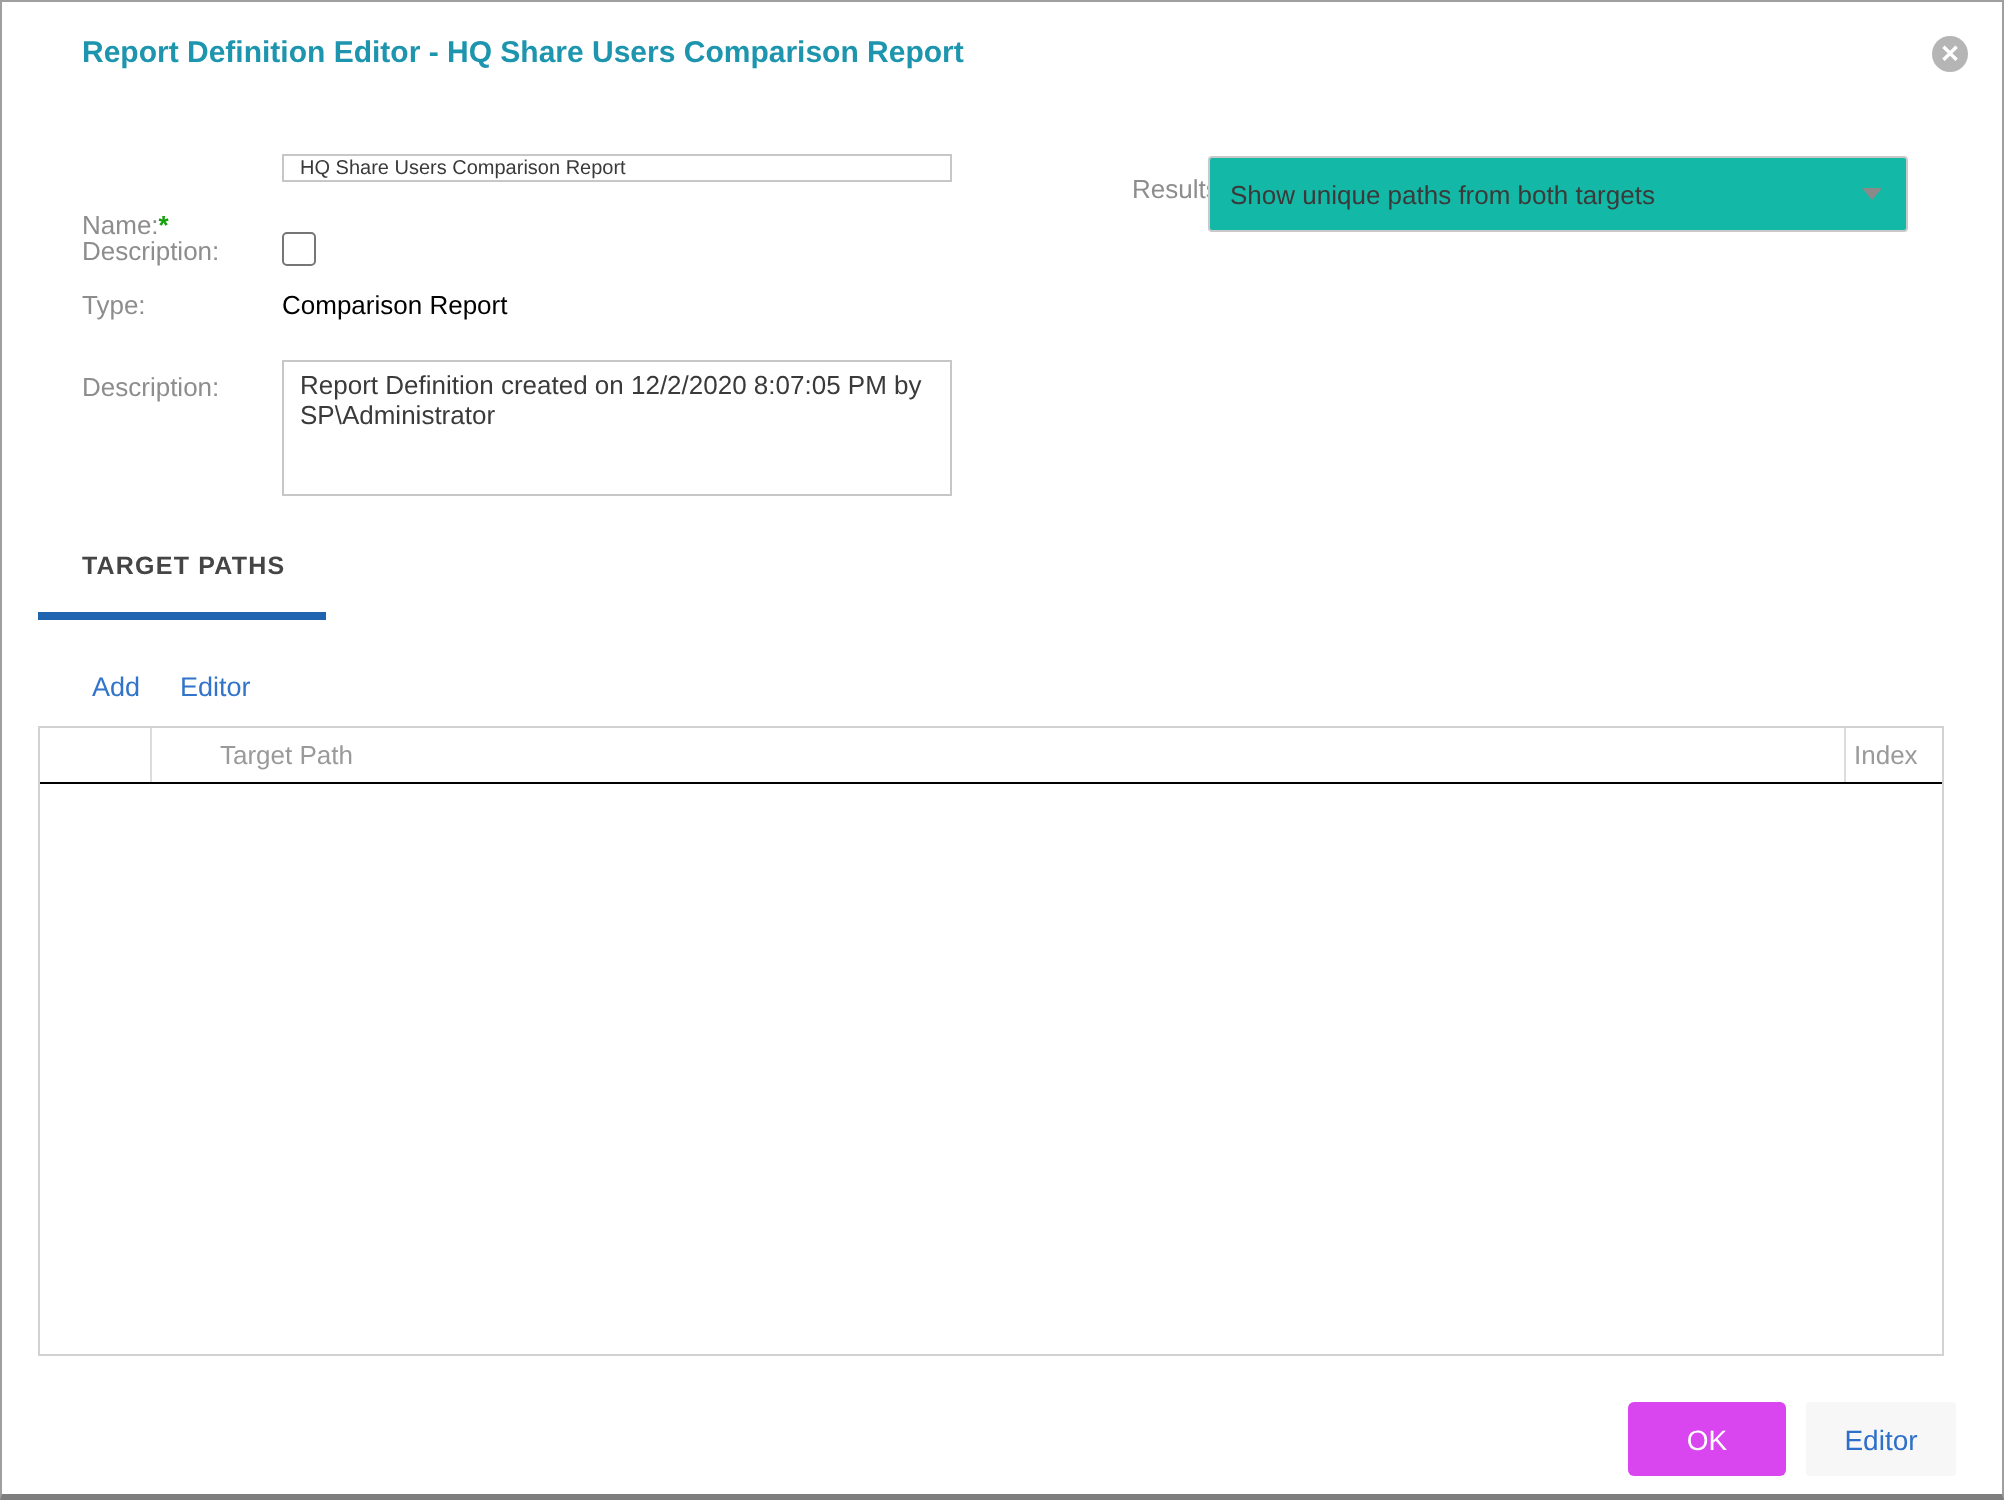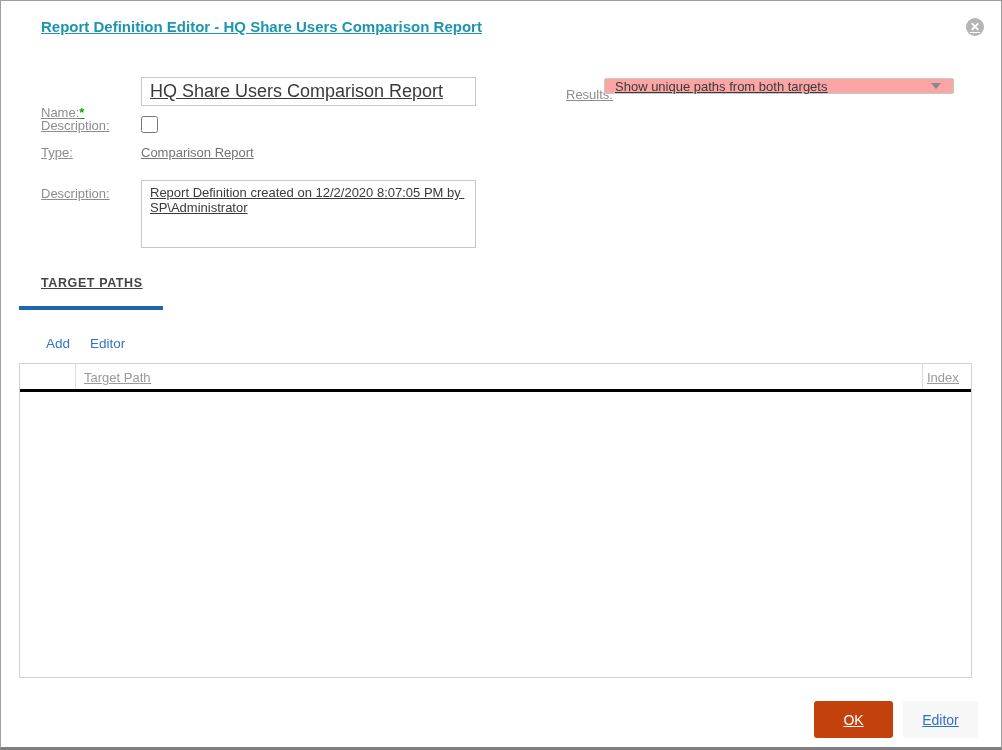--- a/index.html
+++ b/index.html
@@ -1,15 +1,15 @@
 <!DOCTYPE html>
 <html><head>
 <meta charset="utf-8">
 <style>
-  * { box-sizing: border-box; margin: 0; padding: 0; text-decoration: underline; }
+  * { box-sizing: border-box; margin: 0; padding: 0; }
   html, body { width: 1002px; height: 750px; background: #fff; }
   body { font-family: "Liberation Sans", sans-serif; }
 
   .dialog {
     position: relative;
     width: 1002px;
     height: 750px;
     background: #ffffff;
     border: 1px solid #9f9f9f;
     border-bottom: 3px solid #7e7e7e;
@@ -42,36 +42,36 @@
   .field-label {
     position: absolute;
     color: #8d8d8d;
     font-size: 13px;
   }
   .required { color: #12a10a; font-weight: bold; }
 
   .text-input {
     position: absolute;
     left: 140px; top: 76px;
-    width: 335px; height: 29px;
+    width: 335px; height: 14px;
     border: 1px solid #c7c7c7;
     padding: 0 8px;
-    font-size: 18px;
+    font-size: 10px;
     color: #3a3a3a;
     font-family: "Liberation Sans", sans-serif;
     outline: none;
   }
 
   .select-box {
     position: absolute;
     left: 603px; top: 77px;
-    width: 350px; height: 16px;
+    width: 350px; height: 38px;
     border: 1px solid #c9c9c9;
     border-radius: 2px;
-    background: #fca5a5;
+    background: #14b8a6;
     display: flex;
     align-items: center;
     justify-content: space-between;
     padding: 0 12px 0 10px;
     cursor: pointer;
   }
   .select-box .select-value {
     font-size: 13px;
     color: #3a3a3a;
     white-space: nowrap;
@@ -88,21 +88,21 @@
     left: 140px; top: 115px;
     width: 17px; height: 17px;
     border: 2px solid #4d4d4d;
     background: #fff;
     cursor: pointer;
   }
 
   .static-value {
     position: absolute;
     font-size: 13px;
-    color: #737373;
+    color: #000000;
   }
 
   .textarea {
     position: absolute;
     left: 140px; top: 179px;
     width: 335px; height: 68px;
     border: 1px solid #c7c7c7;
     padding: 5px 8px;
     font-size: 13px;
     line-height: 1.15;
@@ -143,39 +143,40 @@
   .grid {
     position: absolute;
     left: 18px; top: 362px;
     width: 953px; height: 315px;
     border: 1px solid #d2d2d2;
     background: #fff;
   }
   .grid-header {
     display: flex;
     height: 28px;
-    border-bottom: 3px solid #000000;
+    border-bottom: 1px solid #000000;
+    gap: 26px;
   }
   .grid-header .col {
     font-size: 13px;
     color: #9a9a9a;
     line-height: 27px;
     white-space: nowrap;
     overflow: hidden;
   }
   .col-select { width: 56px; border-right: 1px solid #dcdcdc; }
   .col-path   { flex: 1; padding-left: 8px; }
   .col-index  { width: 49px; border-left: 1px solid #dcdcdc; padding-left: 4px; }
   .grid-body { height: 286px; }
 
   .ok-btn {
     position: absolute;
     left: 813px; top: 700px;
     width: 79px; height: 37px;
-    background: #c2410c;
+    background: #d946ef;
     border: none;
     border-radius: 3px;
     color: #ffffff;
     font-size: 14px;
     font-family: "Liberation Sans", sans-serif;
     cursor: pointer;
   }
   .cancel-btn {
     position: absolute;
     left: 902px; top: 700px;

